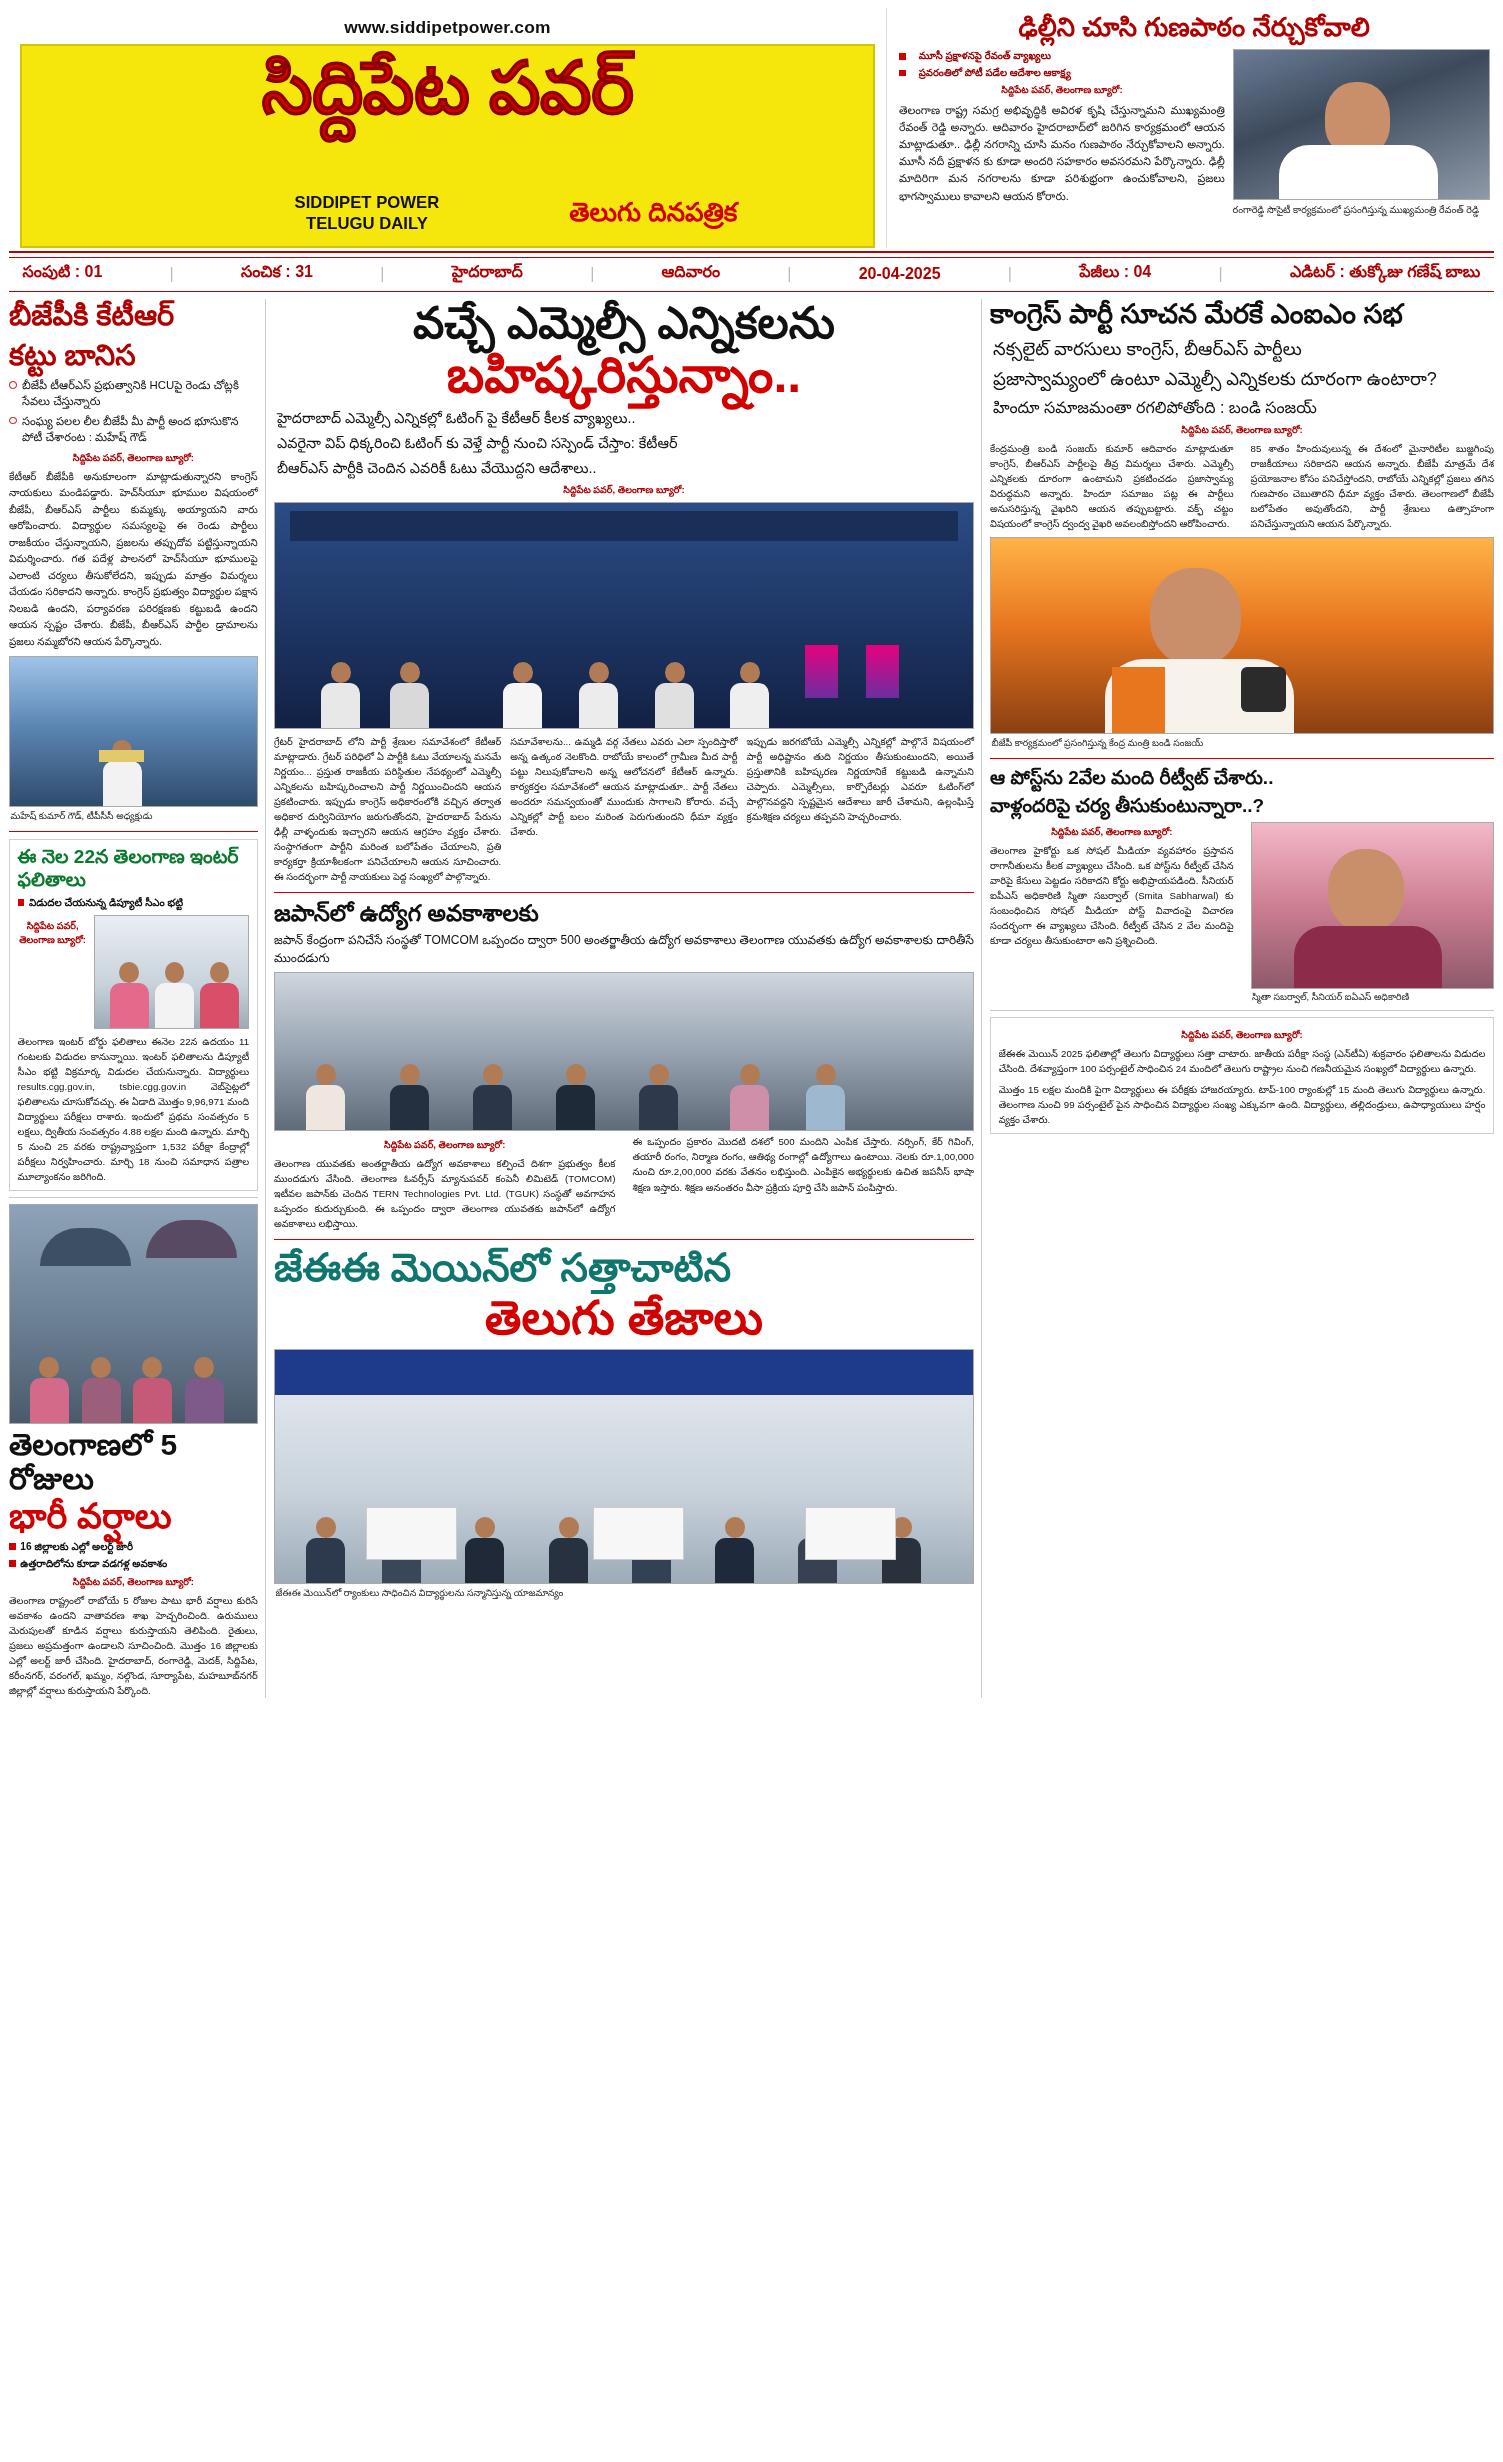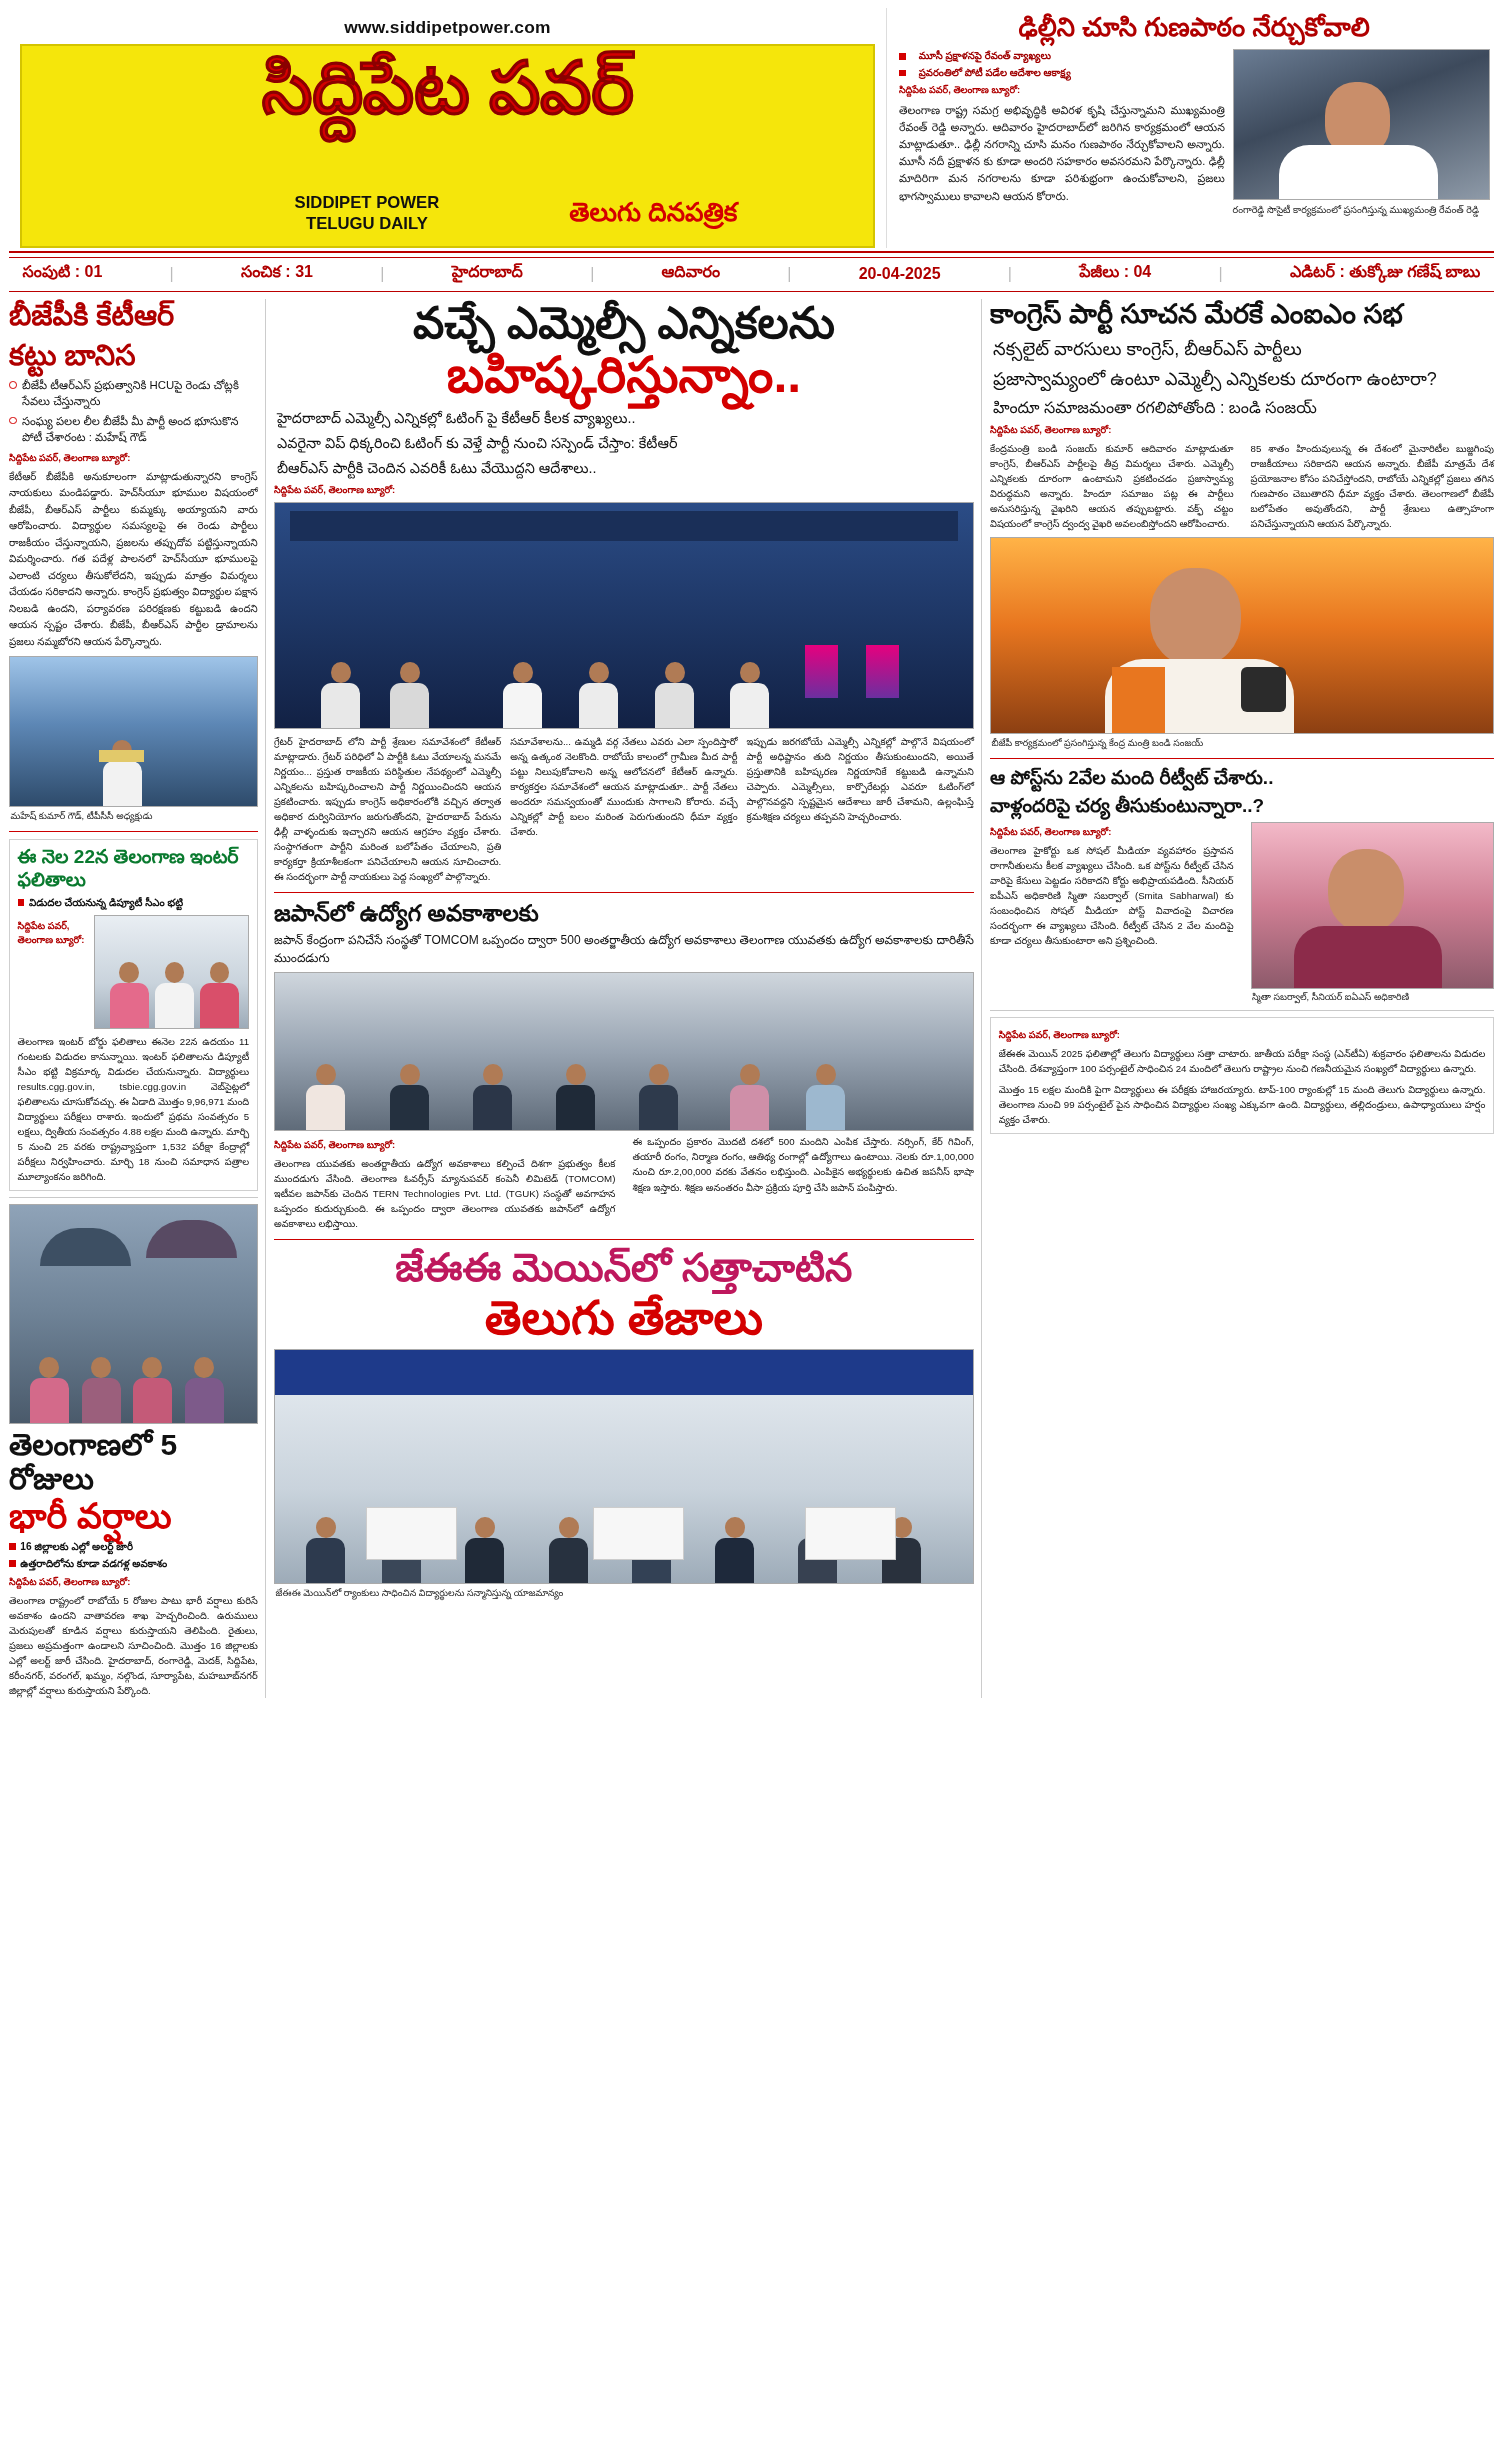--- a/index.html
+++ b/index.html
@@ -166,20 +166,21 @@
     display:flex; gap:5.3px; align-items:flex-start;
     font-size:11.4px; color:#111; line-height:1.4; margin-bottom:3.8px;
   }
   .bl .dot {
     width:7.6px;height:7.6px;border:1.5px solid #d40000;border-radius:50%;
     margin-top:3px;flex:0 0 auto;
   }
   .byline {
     font-size: 9.5px; font-weight: bold; color: #b00000;
     margin: 4.5px 0 3px 0;
+    text-align: center;
   }
   .body-text {
     font-size: 10.2px; line-height: 1.62; text-align: justify; color:#111;
   }
   .body-text.sm { font-size: 9.7px; line-height: 1.55; }
 
   
   .photo { position: relative; overflow: hidden; border: 0.8px solid #aaa; }
   .ph-pink { background: linear-gradient(180deg,#f3b9c8 0%,#ce7e93 50%,#8d5a6b 100%); }
   .ph-saffron { background: linear-gradient(180deg,#ffb347 0%,#e8761f 45%,#8c3f12 100%); }
@@ -246,21 +247,21 @@
   .small-bullet .sq { width:6.8px;height:6.8px;background:#d40000;margin-top:3px;flex:0 0 auto; }
 
   h1.big-red-left {
     font-size: 35px; font-weight:bold; color:#d40000; line-height:1.1; margin:1.5px 0 4.5px 0;
   }
   h1.big-dark-left {
     font-size: 30px; font-weight:bold; color:#111; line-height:1.12; margin:0;
   }
 
   .jee-head-dark {
-    font-size: 39px; font-weight:bold; color:#be185d; text-align:center; line-height:1.1; margin:0;
+    font-size: 39px; font-weight:bold; color:#0f766e; text-align:left; line-height:1.1; margin:0;
   }
   .jee-head-red {
     font-size: 47px; font-weight:bold; color:#d40000; text-align:center; line-height:1.1; margin:1.5px 0 6px 0;
   }
 </style>
 </head>
 <body>
 
 <div class="page">
 

